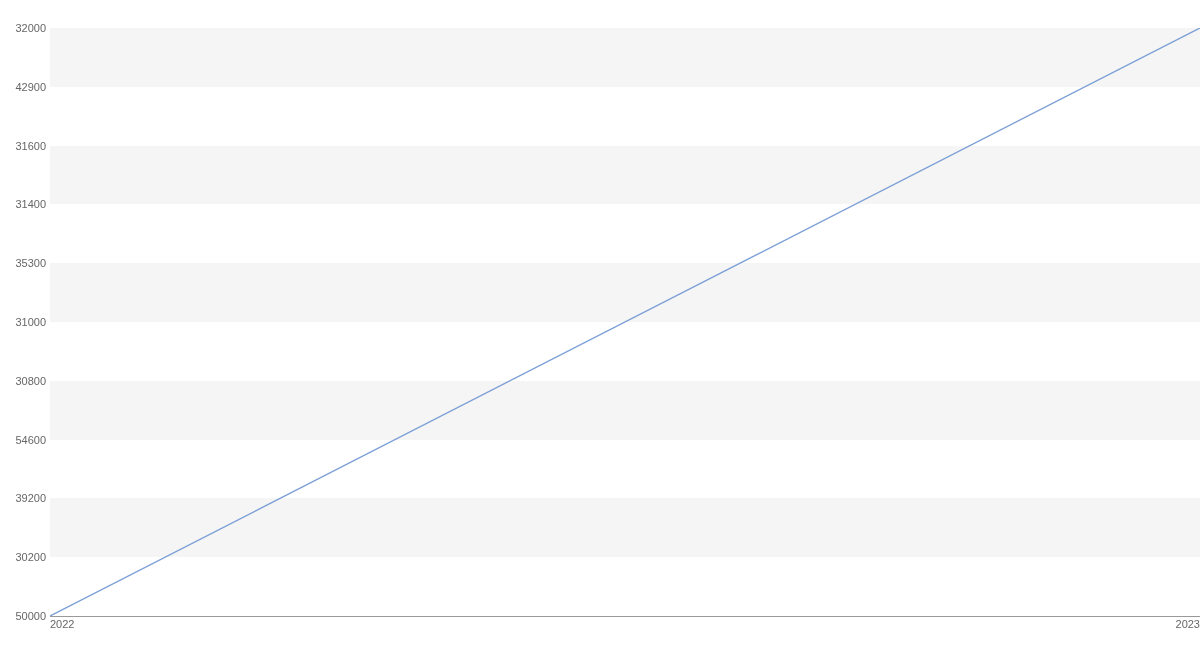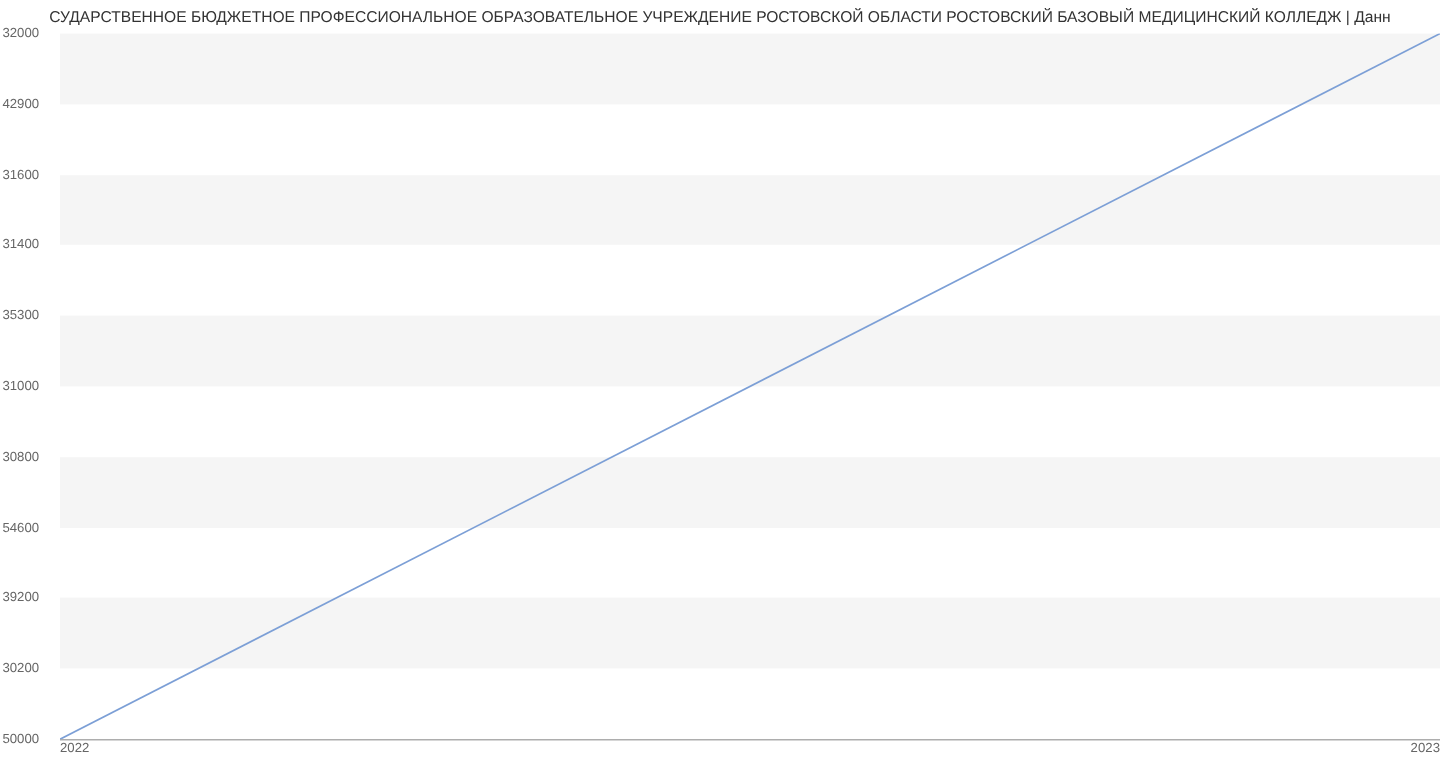--- a/index.html
+++ b/index.html
@@ -38,20 +38,21 @@
   .band {
     position: absolute;
     left: 0;
     width: 100%;
     background: #f5f5f5;
   }
   .ytick {
     position: absolute;
     right: 1154px;
     width: 44px;
+    text-align: right;
     font-size: 11px;
     color: #666;
     transform: translateY(-50%);
   }
   .xtick {
     position: absolute;
     top: 590px;
     font-size: 11px;
     color: #666;
   }
@@ -60,21 +61,20 @@
     left: 0;
     top: 0;
     width: 1150px;
     height: 588px;
   }
 </style>
 </head>
 <body>
 
 <div class="chart-wrap">
-  <div class="title">СУДАРСТВЕННОЕ БЮДЖЕТНОЕ ПРОФЕССИОНАЛЬНОЕ ОБРАЗОВАТЕЛЬНОЕ УЧРЕЖДЕНИЕ РОСТОВСКОЙ ОБЛАСТИ РОСТОВСКИЙ БАЗОВЫЙ МЕДИЦИНСКИЙ КОЛЛЕДЖ | Данн</div>
 
   <div class="plot">
 
     <div class="band" style="top:0%;height:10%"></div>
     <div class="band" style="top:20%;height:10%"></div>
     <div class="band" style="top:40%;height:10%"></div>
     <div class="band" style="top:60%;height:10%"></div>
     <div class="band" style="top:80%;height:10%"></div>
 
     <div class="ytick" style="top:0%">32000</div>

